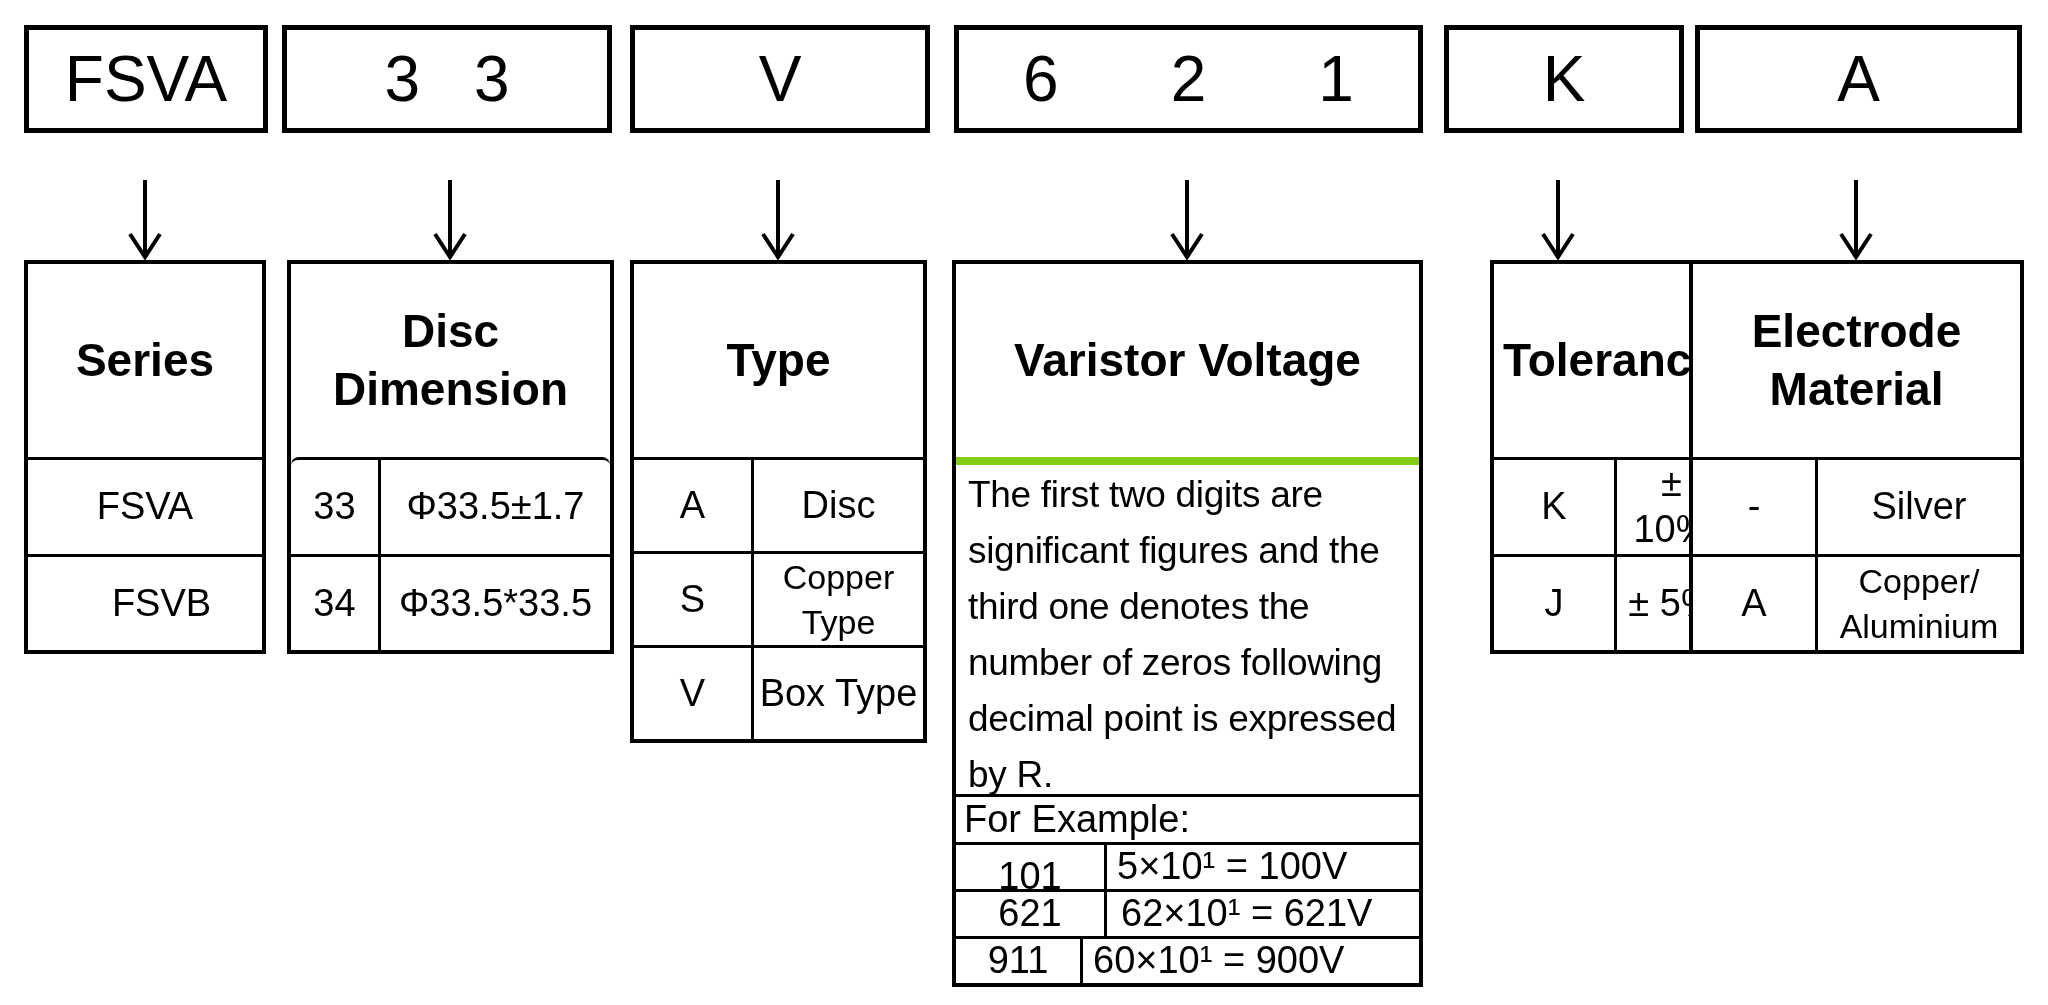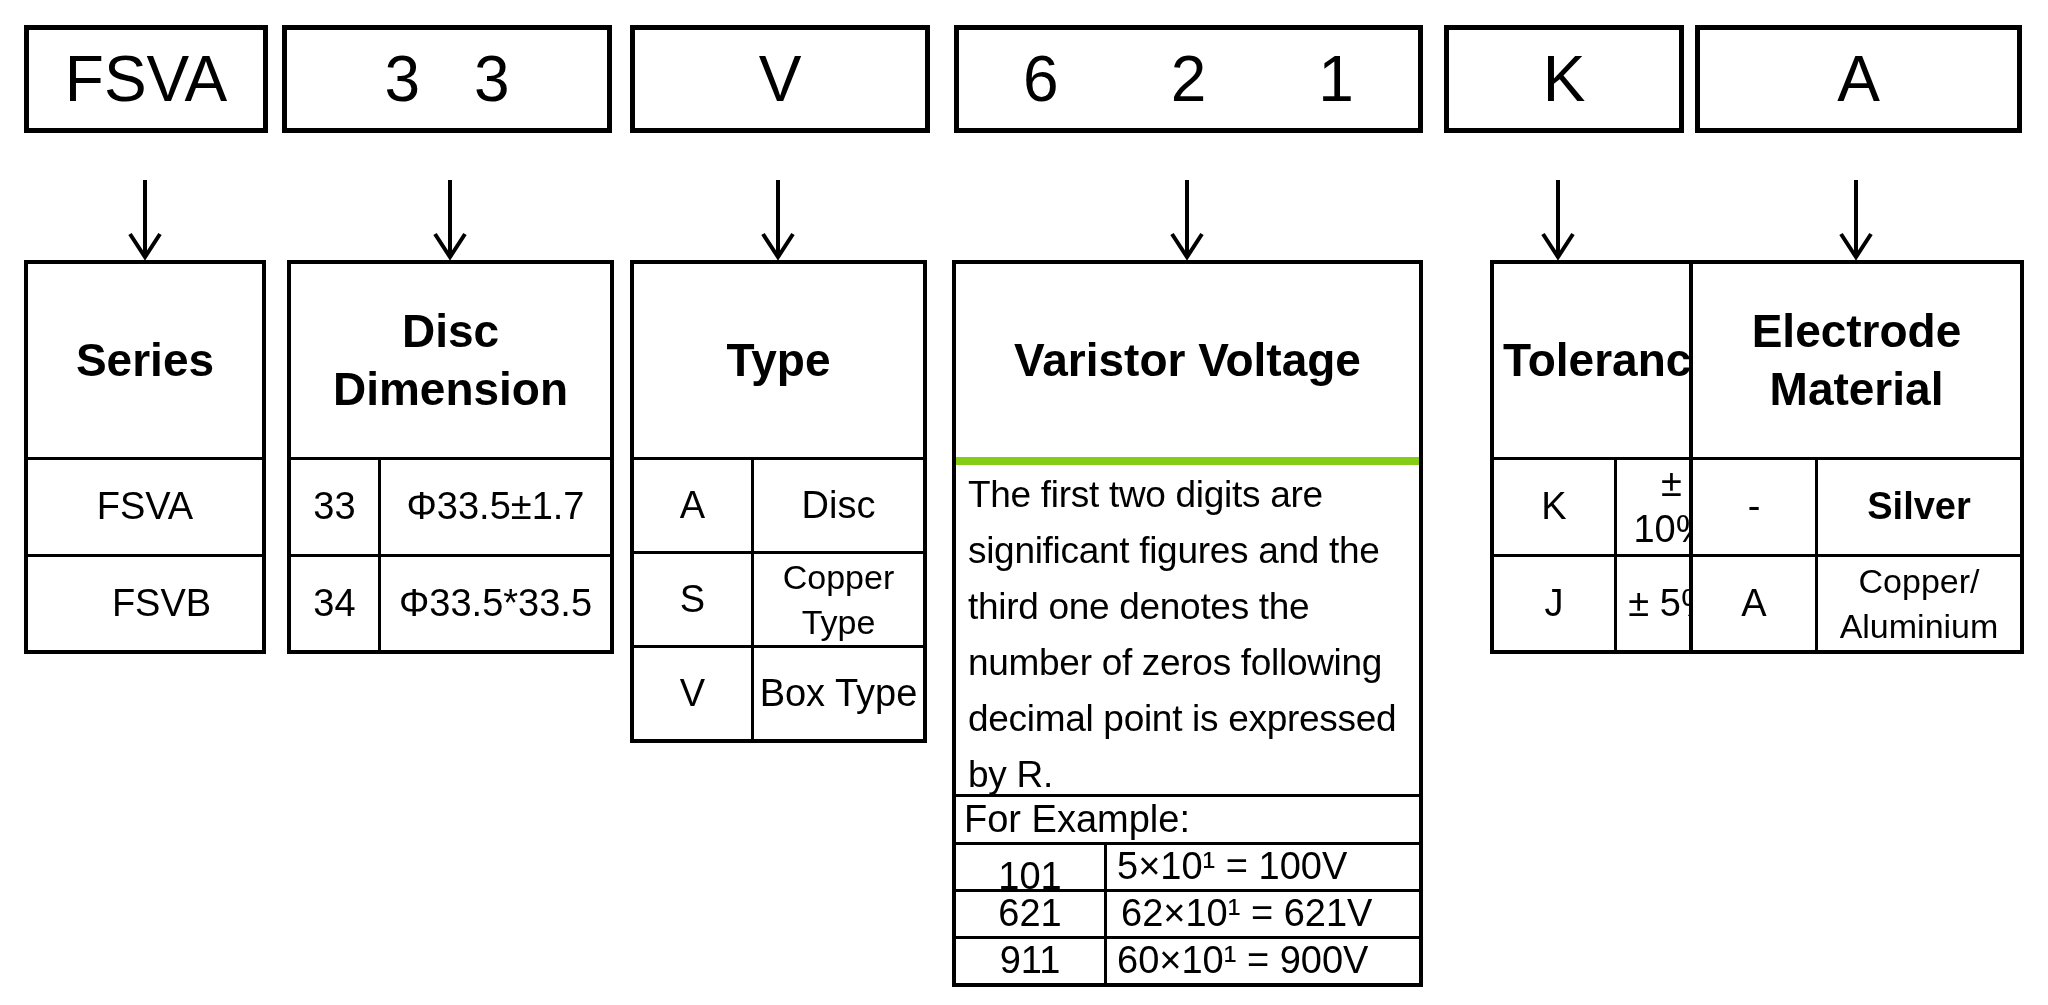--- a/index.html
+++ b/index.html
@@ -157,21 +157,21 @@
     <div class="trow" style="height:97px;">
       <div class="cell" style="flex:1;">FSVA</div>
     </div>
     <div class="trow" style="height:96px;padding-left:33px;">
       <div class="cell" style="flex:1;">FSVB</div>
     </div>
   </div>
 
   <div class="tbl" style="left:287px; width:327px;">
     <div class="hdr" style="height:193px;">Disc Dimension</div>
-    <div class="trow" style="height:97px;">
+    <div class="trow" style="height:97px;border-radius:8px;">
       <div class="cell" style="width:87px;">33</div>
       <div class="cell" style="flex:1;">Φ33.5±1.7</div>
     </div>
     <div class="trow" style="height:96px;">
       <div class="cell" style="width:87px;">34</div>
       <div class="cell" style="flex:1;">Φ33.5*33.5</div>
     </div>
   </div>
 
   <div class="tbl" style="left:630px; width:297px;">
@@ -197,21 +197,21 @@
     <div class="extbl">
       <div class="trow" style="height:47px;">
         <div class="cell" style="width:148px;margin-top:19px;">101</div>
         <div class="cell formula" style="flex:1;">5×10¹ = 100V</div>
       </div>
       <div class="trow" style="height:47px;">
         <div class="cell" style="width:148px;">621</div>
         <div class="cell formula" style="flex:1;padding-left:14px;">62×10¹ = 621V</div>
       </div>
       <div class="trow" style="height:47px;">
-        <div class="cell" style="width:148px;text-align:right;">911</div>
+        <div class="cell" style="width:124px;text-align:right;">911</div>
         <div class="cell formula" style="flex:1;">60×10¹ = 900V</div>
       </div>
     </div>
   </div>
 
   <div class="tbl" style="left:1490px; width:240px;">
     <div class="hdr" style="height:193px;">Tolerance</div>
     <div class="trow" style="height:97px;">
       <div class="cell" style="width:120px;">K</div>
       <div class="cell" style="flex:1;">± 10%</div>
@@ -219,21 +219,21 @@
     <div class="trow" style="height:96px;">
       <div class="cell" style="width:120px;">J</div>
       <div class="cell" style="flex:1;">± 5%</div>
     </div>
   </div>
 
   <div class="tbl" style="left:1689px; width:335px;">
     <div class="hdr" style="height:193px;">Electrode Material</div>
     <div class="trow" style="height:97px;">
       <div class="cell" style="width:122px;">-</div>
-      <div class="cell" style="flex:1;font-weight:bold;">Silver</div>
+      <div class="cell" style="flex:1;">Silver</div>
     </div>
     <div class="trow" style="height:96px;">
       <div class="cell" style="width:122px;">A</div>
       <div class="cell small" style="flex:1;">Copper/ Aluminium</div>
     </div>
   </div>
 
 </div>
 
 </body></html>

